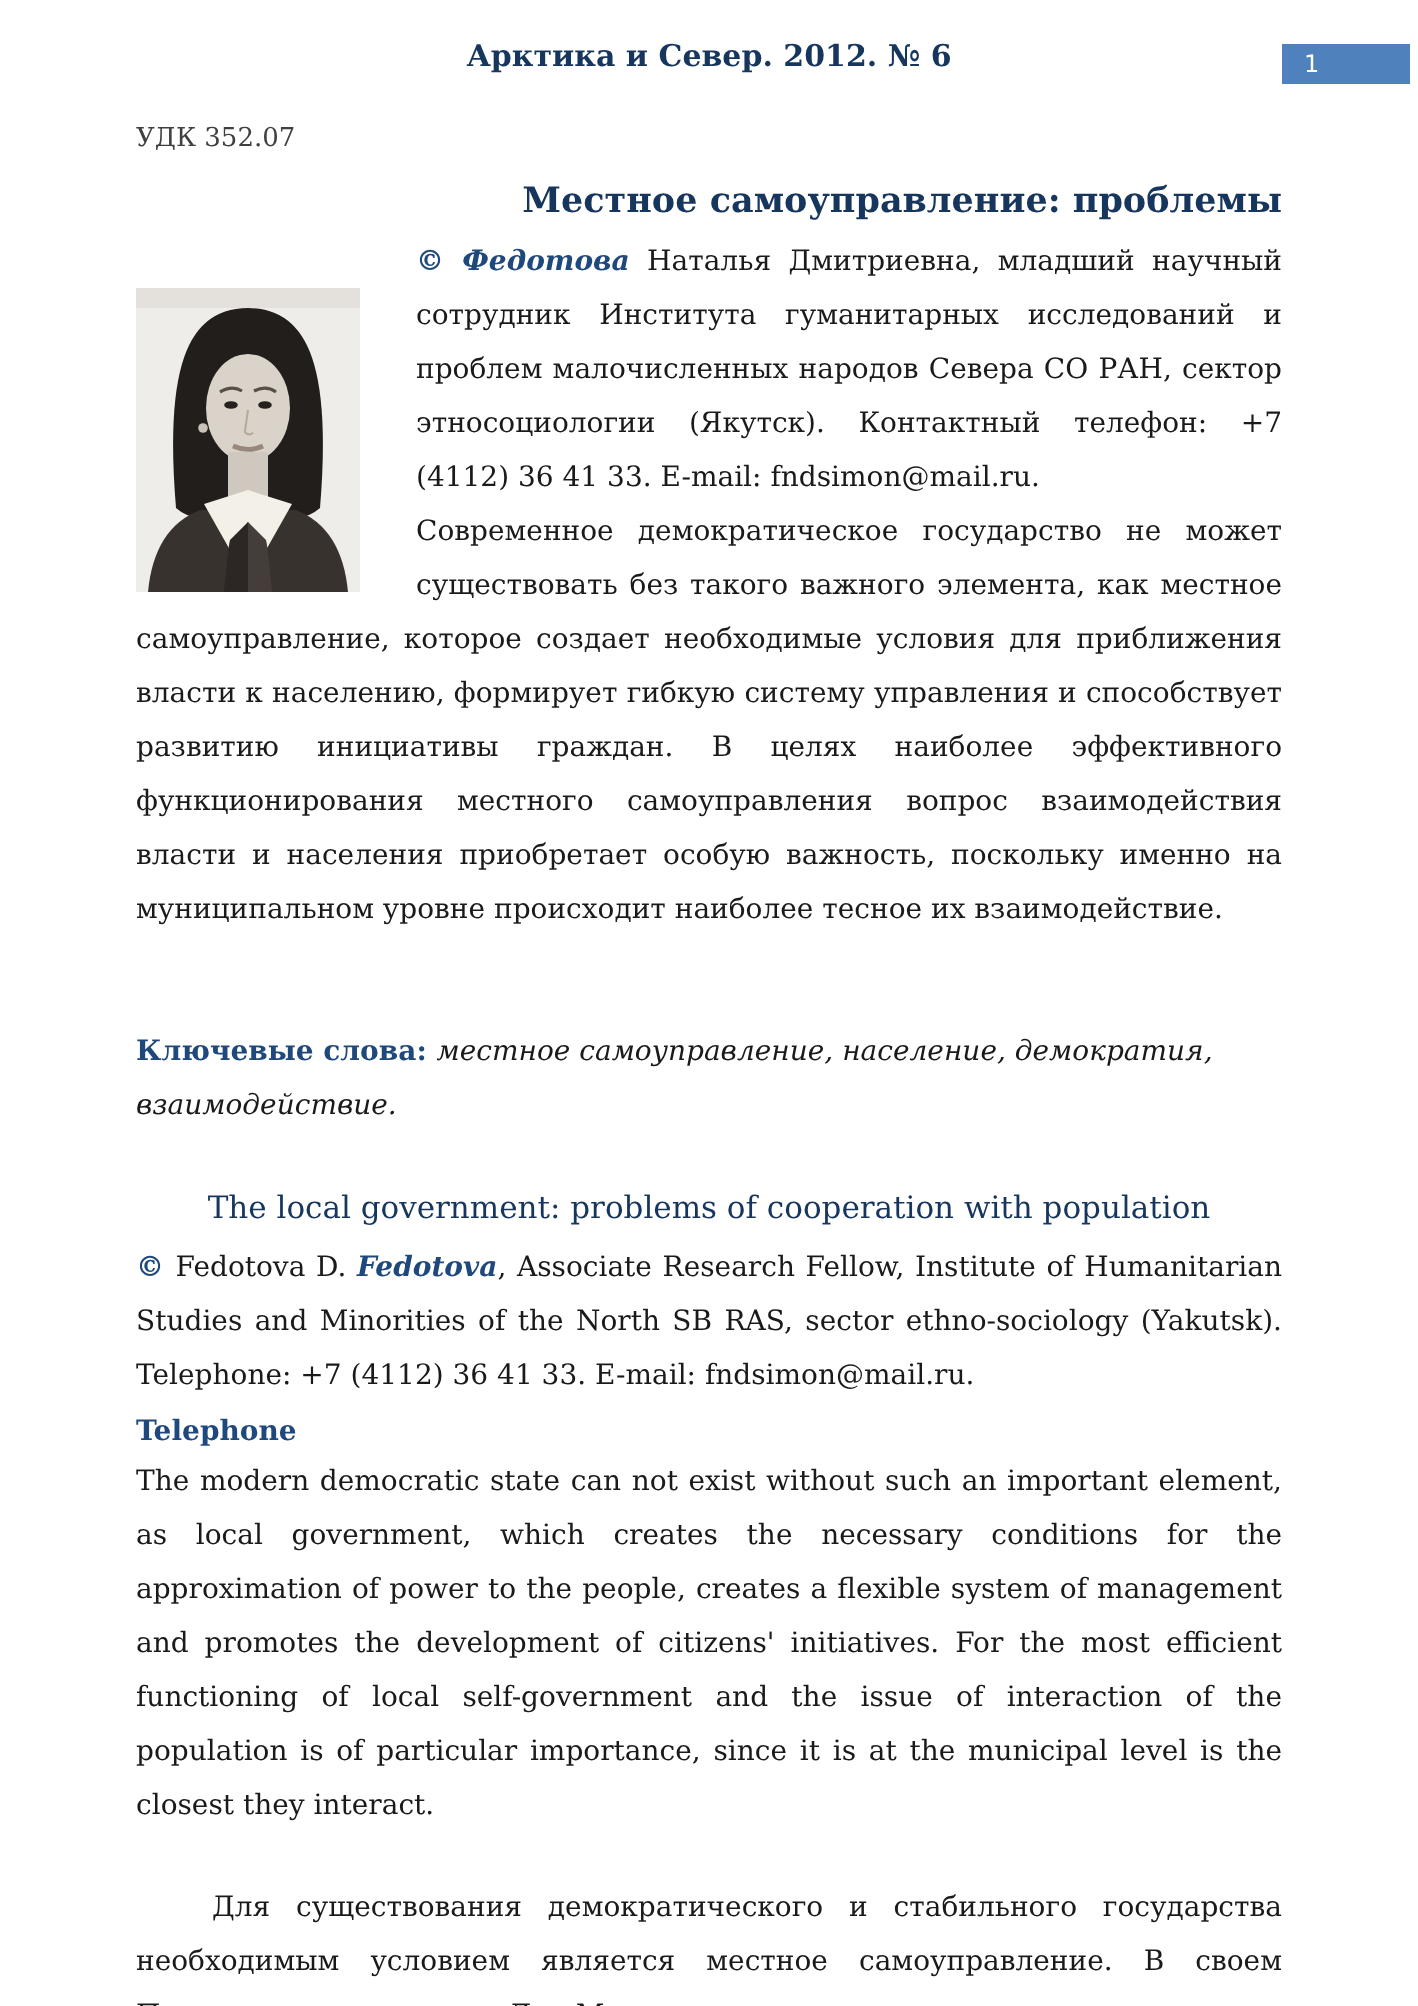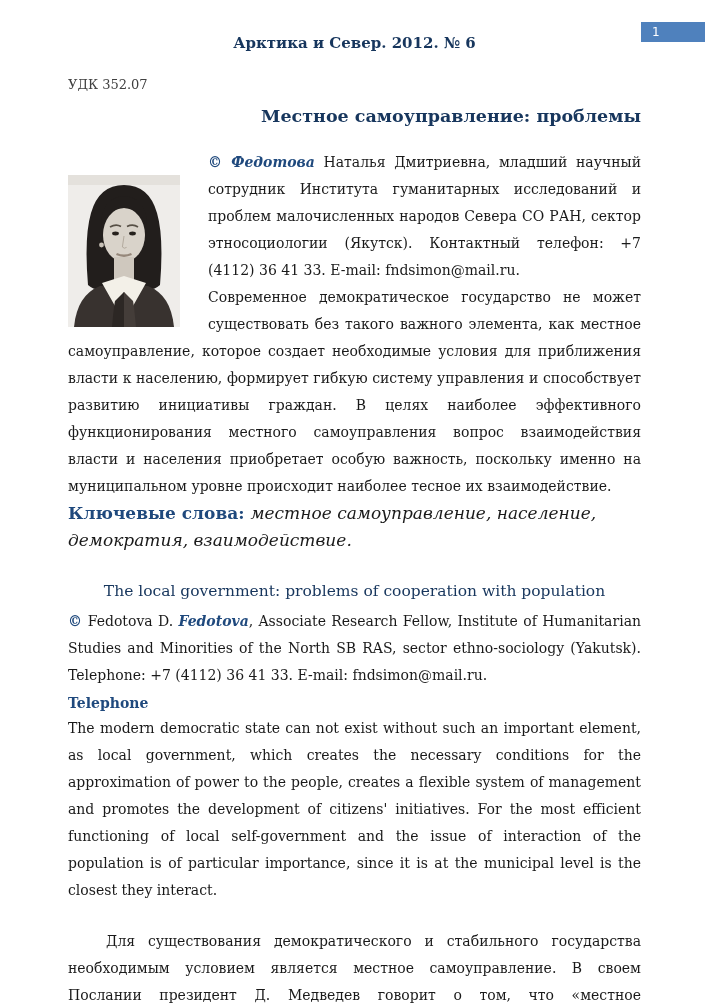--- a/index.html
+++ b/index.html
@@ -4,21 +4,21 @@
 <style>
   * { margin:0; padding:0; box-sizing:border-box; }
   html,body { background:#ffffff; }
   .page {
     position:relative;
     width:709px; height:1003px;
     margin:0 auto;
     background:#fff;
     font-family:"DejaVu Serif", serif;
     color:#1a1a1a;
-    padding:33px 68px 0 68px;
+    padding:18px 68px 0 68px;
     display:flex; flex-direction:column;
     overflow:hidden;
   }
   
   .header { position:relative; height:20px; text-align:center; }
   .journal-title { color:#17365D; font-weight:bold; font-size:15px; line-height:20px; }
   .page-badge {
     position:absolute; top:22px; right:4px;
     width:64px; height:20px;
     background:#4F81BD; color:#ffffff;
@@ -26,32 +26,32 @@
     font-size:12px; line-height:20px;
     padding-left:11px; text-align:left;
   }
   .udk { margin-top:24px; font-size:13px; color:#404040; }
   .title-ru {
     margin-top:10px; text-align:right;
     color:#17365D; font-weight:bold;
     font-size:17.5px; line-height:29px;
   }
   
-  .author-section { margin-top:18px; font-size:14px; line-height:27px; text-align:justify; }
+  .author-section { margin-top:2px; font-size:14px; line-height:27px; text-align:justify; }
   .photo {
     float:left; width:112px; height:152px;
     margin:26px 28px 10px 0;
     background:#efedea;
     box-shadow:0 0 0 1px #d8d5d0 inset;
   }
   .photo svg { display:block; width:100%; height:100%; }
   .blue-label { color:#1F497D; font-weight:bold; }
   .blue-bi { color:#1F497D; font-weight:bold; font-style:italic; }
   .blue-c { color:#1F497D; font-weight:bold; }
-  .keywords-line { font-size:17px; line-height:27px; }
+  .keywords-line { font-size:14px; line-height:27px;margin-top:44px; }
   .keywords-line .ital { font-style:italic; }
   .title-en {
     margin-top:25px; text-align:center;
     color:#17365D; font-weight:normal; font-size:15.5px; line-height:24px;
   }
   .para { font-size:14px; line-height:27px; text-align:justify; }
   .author-en { margin-top:5px; }
   .abstract-label { margin-top:2px; font-size:14px; line-height:24px; }
   .body-ru { margin-top:24px; }
   .body-ru p { text-indent:38px; }

